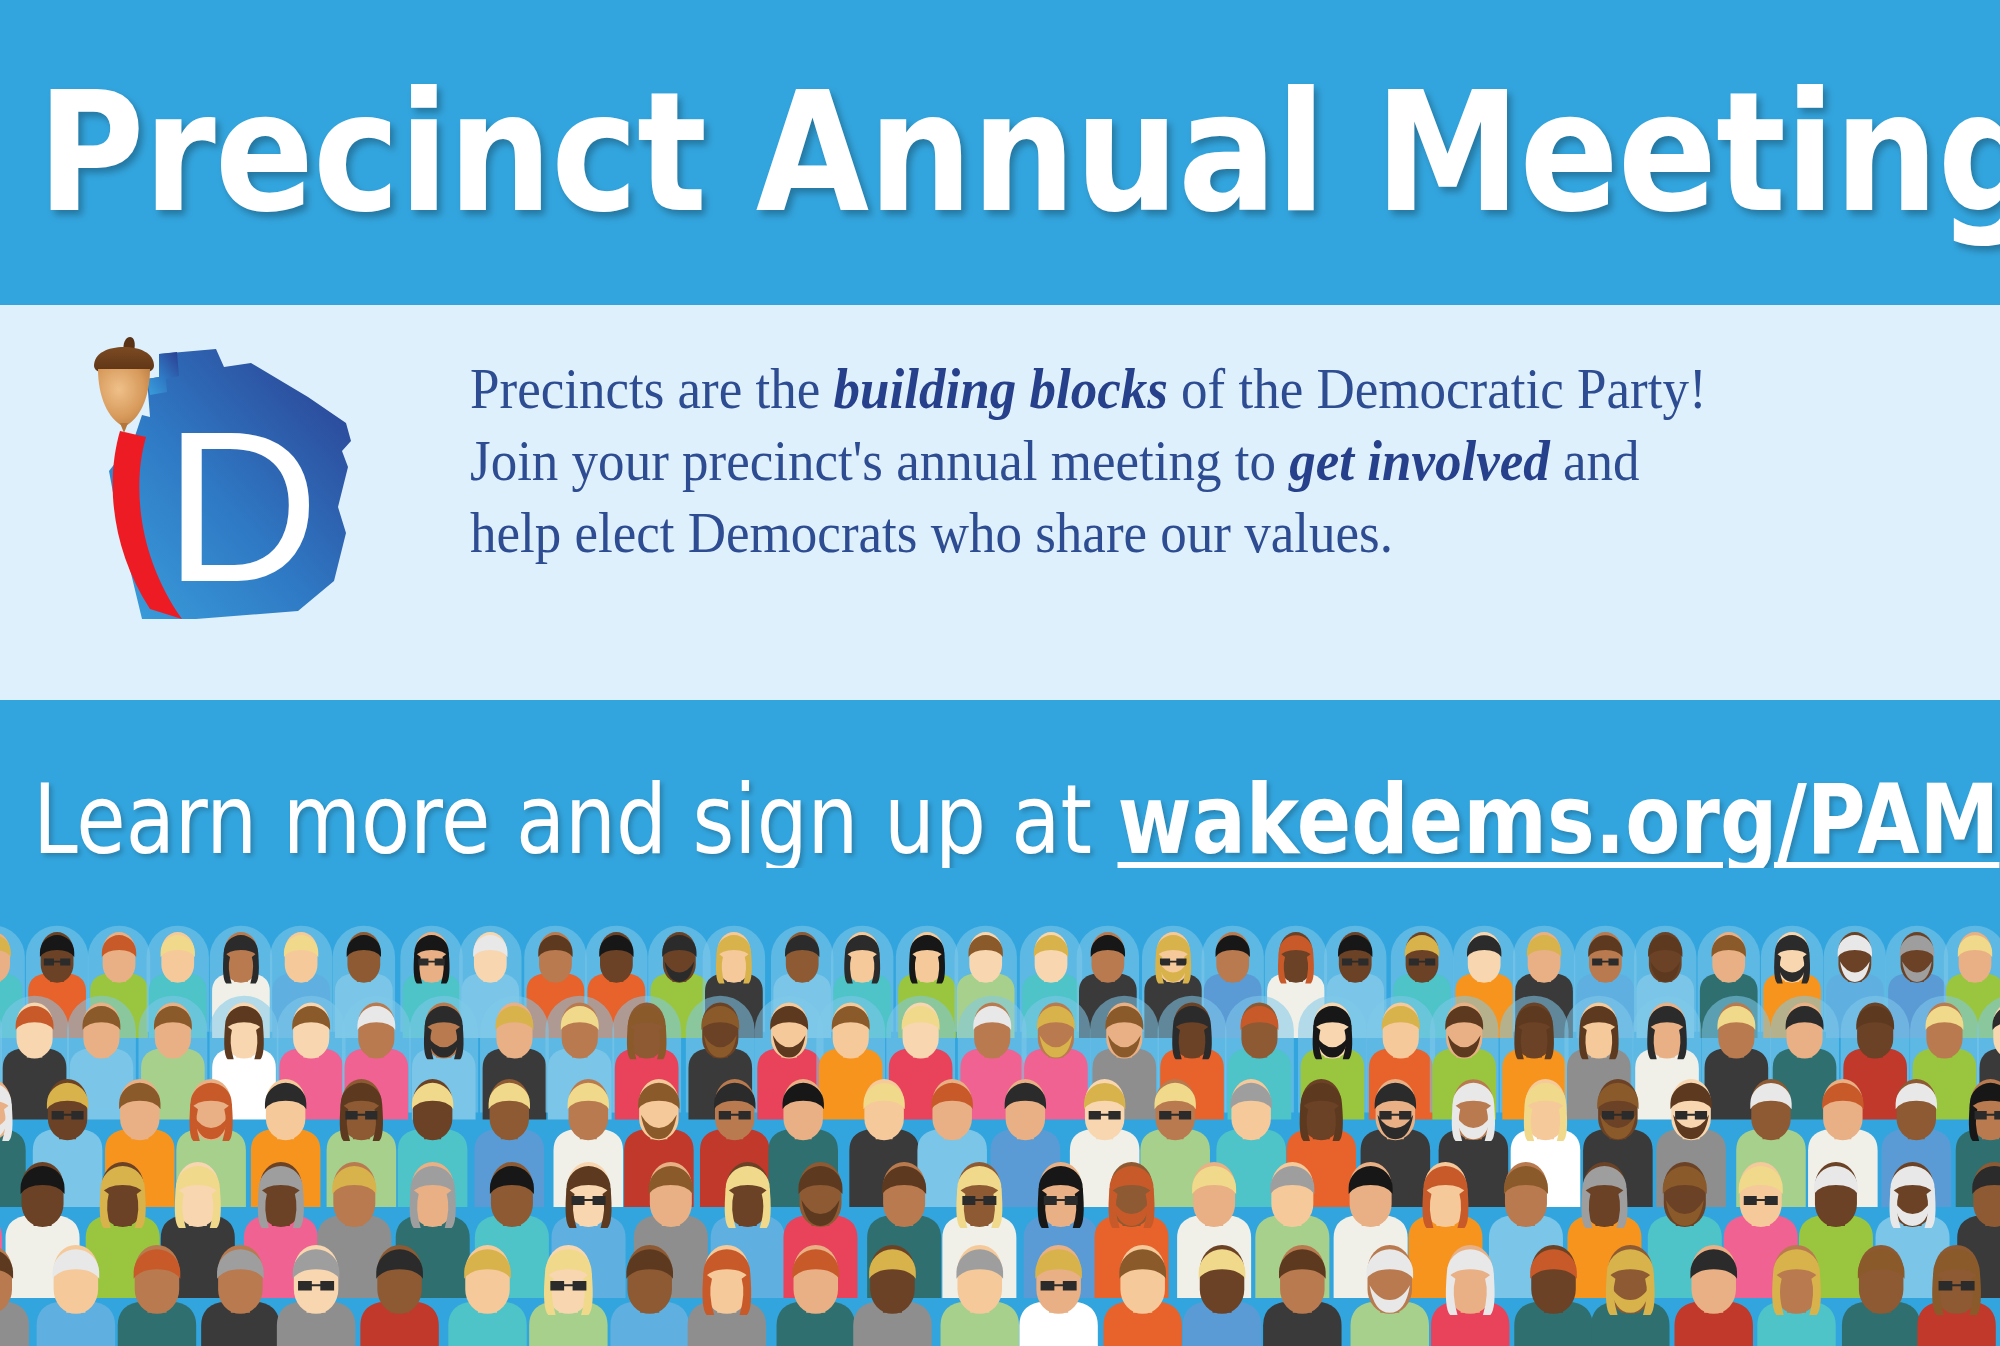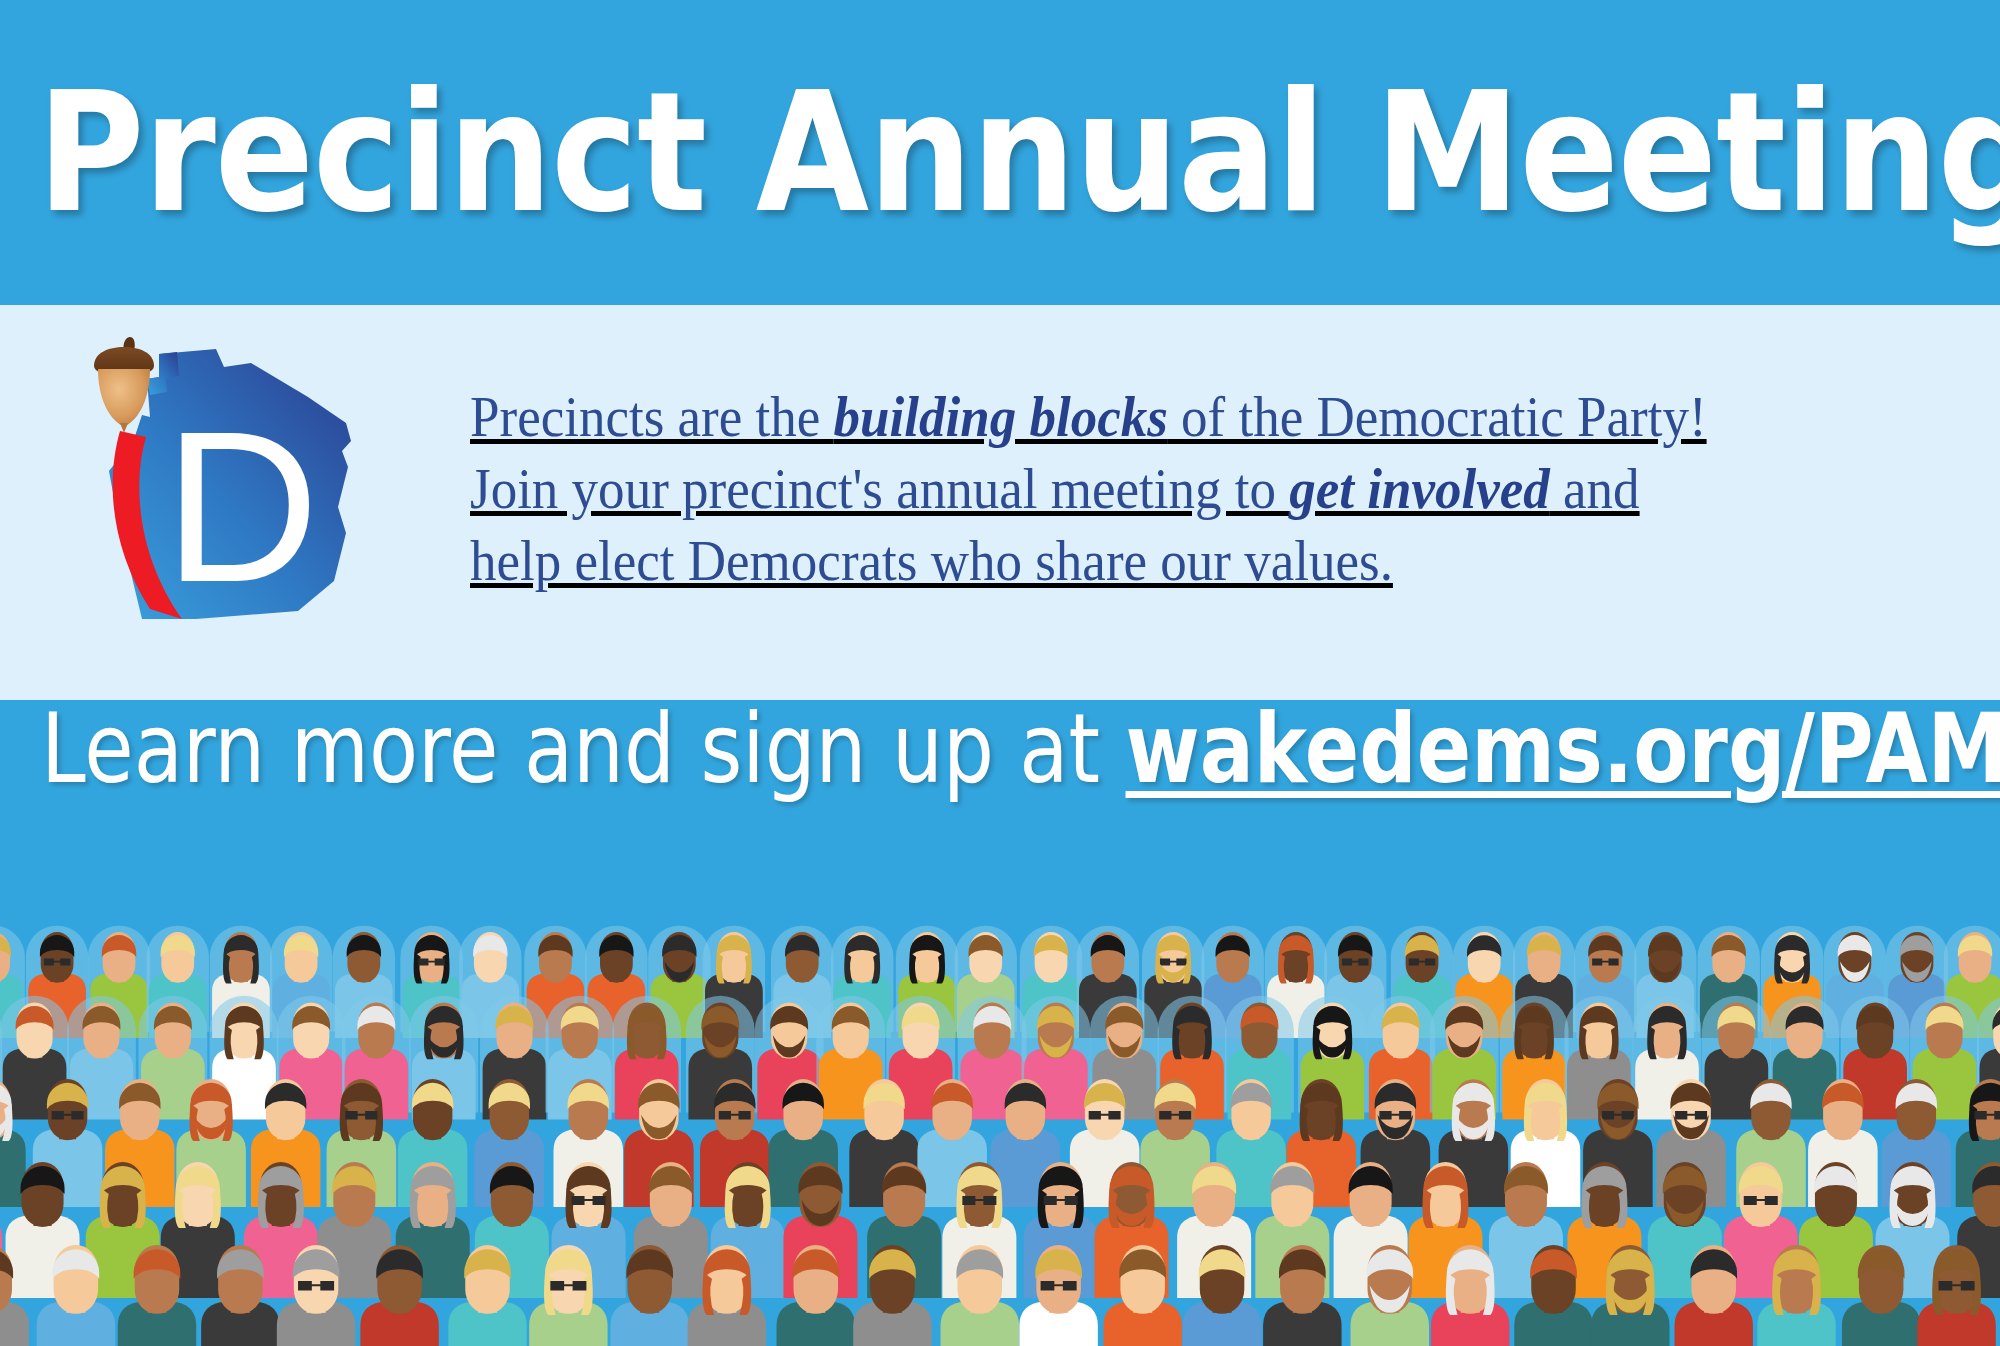--- a/index.html
+++ b/index.html
@@ -51,43 +51,41 @@
   .logo-wrap{
     position:absolute;
     left:46px;top:14px;
     width:310px;height:300px;
     overflow:hidden;
   }
   .logo-wrap svg{display:block;}
 
   .info-body{
     margin-left:470px;
-    padding-top:76px;
+    padding-top:48px;
     padding-right:30px;
-    text-decoration:underline;
   }
   .info-line{
     font-family:"Liberation Serif","DejaVu Serif",serif;
     font-size:57px;
     line-height:1.26;
     color:#2e4c92;
     white-space:nowrap;
     transform:scaleX(0.93);
     transform-origin:left center;
   }
   .info-line b{font-weight:bold;font-style:italic;color:#27408b;}
 
   
   .band-cta{
     height:168px;
     background:#33a5de;
     display:flex;
-    align-items:flex-start;
+    align-items:flex-end;
     flex:0 0 auto;
-    padding-left:8px;
   }
   .cta-text{
     font-family:"DejaVu Sans Condensed","Liberation Sans Narrow","Liberation Sans",sans-serif;
     font-size:97px;
     line-height:1;
     color:#ffffff;
     padding-left:36px;
     white-space:nowrap;
     transform:scaleX(0.92);
     transform-origin:left center;

